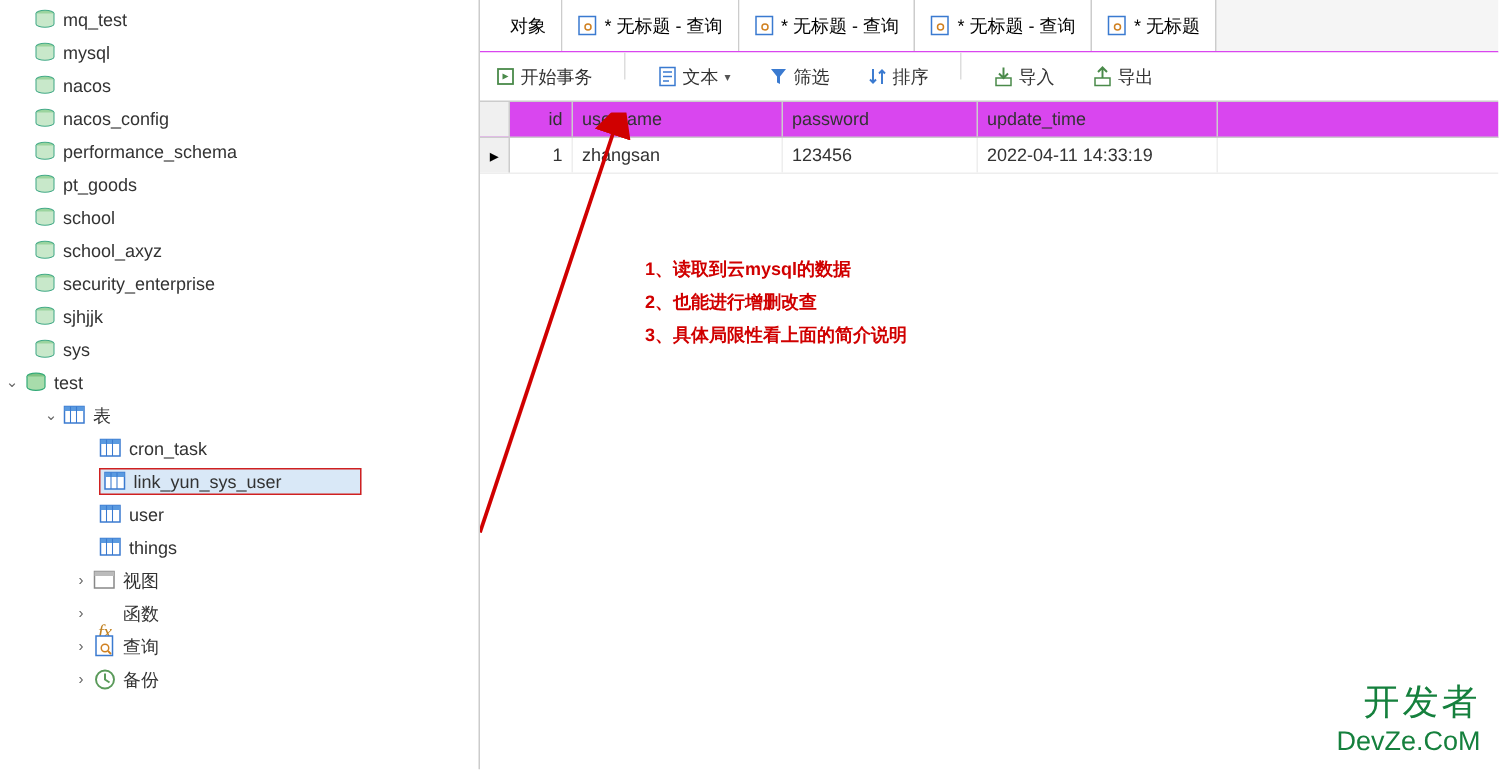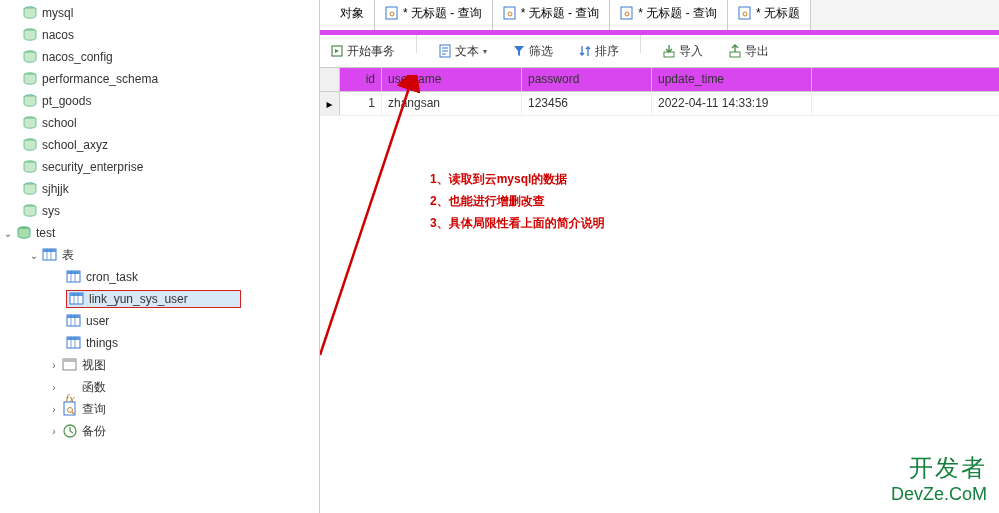--- a/index.html
+++ b/index.html
@@ -11,21 +11,21 @@
 .tree-item.l2 { padding-left: 28px; }
 .tree-item.l3 { padding-left: 48px; }
 .tree-item.l4 { padding-left: 66px; }
 .expand { width: 12px; height: 12px; display: inline-flex; align-items: center; justify-content: center; color: #666; margin-right: 2px; font-size: 10px; }
 .db-icon { width: 16px; height: 16px; margin-right: 4px; }
 .db-cyl { display: inline-block; }
 .tbl-icon { width: 16px; height: 16px; margin-right: 4px; display: inline-flex; align-items: center; justify-content: center; }
 .tree-label { color: #333; }
 .selected-box { border: 1.5px solid #d02020; background: #d9e8f7; padding: 0 2px; text-align: right; }
 .main { flex: 1; display: flex; flex-direction: column; position: relative; }
-.tabbar { height: 35px; border-bottom: 5px solid #d946ef; display: flex; align-items: flex-end; background: #f5f5f5; overflow: hidden; }
+.tabbar { height: 35px; border-bottom: 1px solid #d946ef; display: flex; align-items: flex-start; background: #f5f5f5; overflow: hidden; }
 .tab { height: 34px; display: flex; align-items: center; padding: 0 10px; border-right: 1px solid #ccc; background: #fff; gap: 4px; cursor: default; white-space: nowrap; }
 .tab.first { padding-left: 20px; }
 .tab-icon { width: 14px; height: 14px; }
 .toolbar { height: 33px; border-bottom: 1px solid #ccc; display: flex; background: #fff; padding: 0 6px; gap: 17px; }
 .tool-btn { display: flex; align-items: center; gap: 3px; color: #333; cursor: pointer; padding: 3px 4px; }
 .tool-btn .ic { width: 14px; height: 14px; display: inline-flex; }
 .dropdown-arr { font-size: 8px; color: #555; margin-left: 1px; }
 .grid-header { height: 24px; border-bottom: 1px solid #ccc; display: flex; background: #d946ef; }
 .grid-cell-h { border-right: 1px solid #ccc; padding: 4px 6px; color: #333; }
 .grid-row { height: 24px; display: flex; border-bottom: 1px solid #eee; }
@@ -46,20 +46,28 @@
 
 <div class="sidebar">
   <div class="tree">
 
     <div class="tree-item l1">
       <span class="expand"></span>
       <span class="db-icon db-cyl"><svg width="16" height="16">
             <ellipse cx="8" cy="4" rx="6" ry="2.2" fill="#9bd49e" stroke="#4a8" stroke-width="0.7"></ellipse>
             <path d="M2 4v7c0 1.2 2.7 2.2 6 2.2s6-1 6-2.2V4" fill="#c8e8ca" stroke="#4a8" stroke-width="0.7"></path>
           </svg></span>
+      <span class="tree-label">mq_test</span>
+    </div>
+    <div class="tree-item l1">
+      <span class="expand"></span>
+      <span class="db-icon db-cyl"><svg width="16" height="16">
+            <ellipse cx="8" cy="4" rx="6" ry="2.2" fill="#9bd49e" stroke="#4a8" stroke-width="0.7"></ellipse>
+            <path d="M2 4v7c0 1.2 2.7 2.2 6 2.2s6-1 6-2.2V4" fill="#c8e8ca" stroke="#4a8" stroke-width="0.7"></path>
+          </svg></span>
       <span class="tree-label">mysql</span>
     </div>
     <div class="tree-item l1">
       <span class="expand"></span>
       <span class="db-icon db-cyl"><svg width="16" height="16">
             <ellipse cx="8" cy="4" rx="6" ry="2.2" fill="#9bd49e" stroke="#4a8" stroke-width="0.7"></ellipse>
             <path d="M2 4v7c0 1.2 2.7 2.2 6 2.2s6-1 6-2.2V4" fill="#c8e8ca" stroke="#4a8" stroke-width="0.7"></path>
           </svg></span>
       <span class="tree-label">nacos</span>
     </div>

